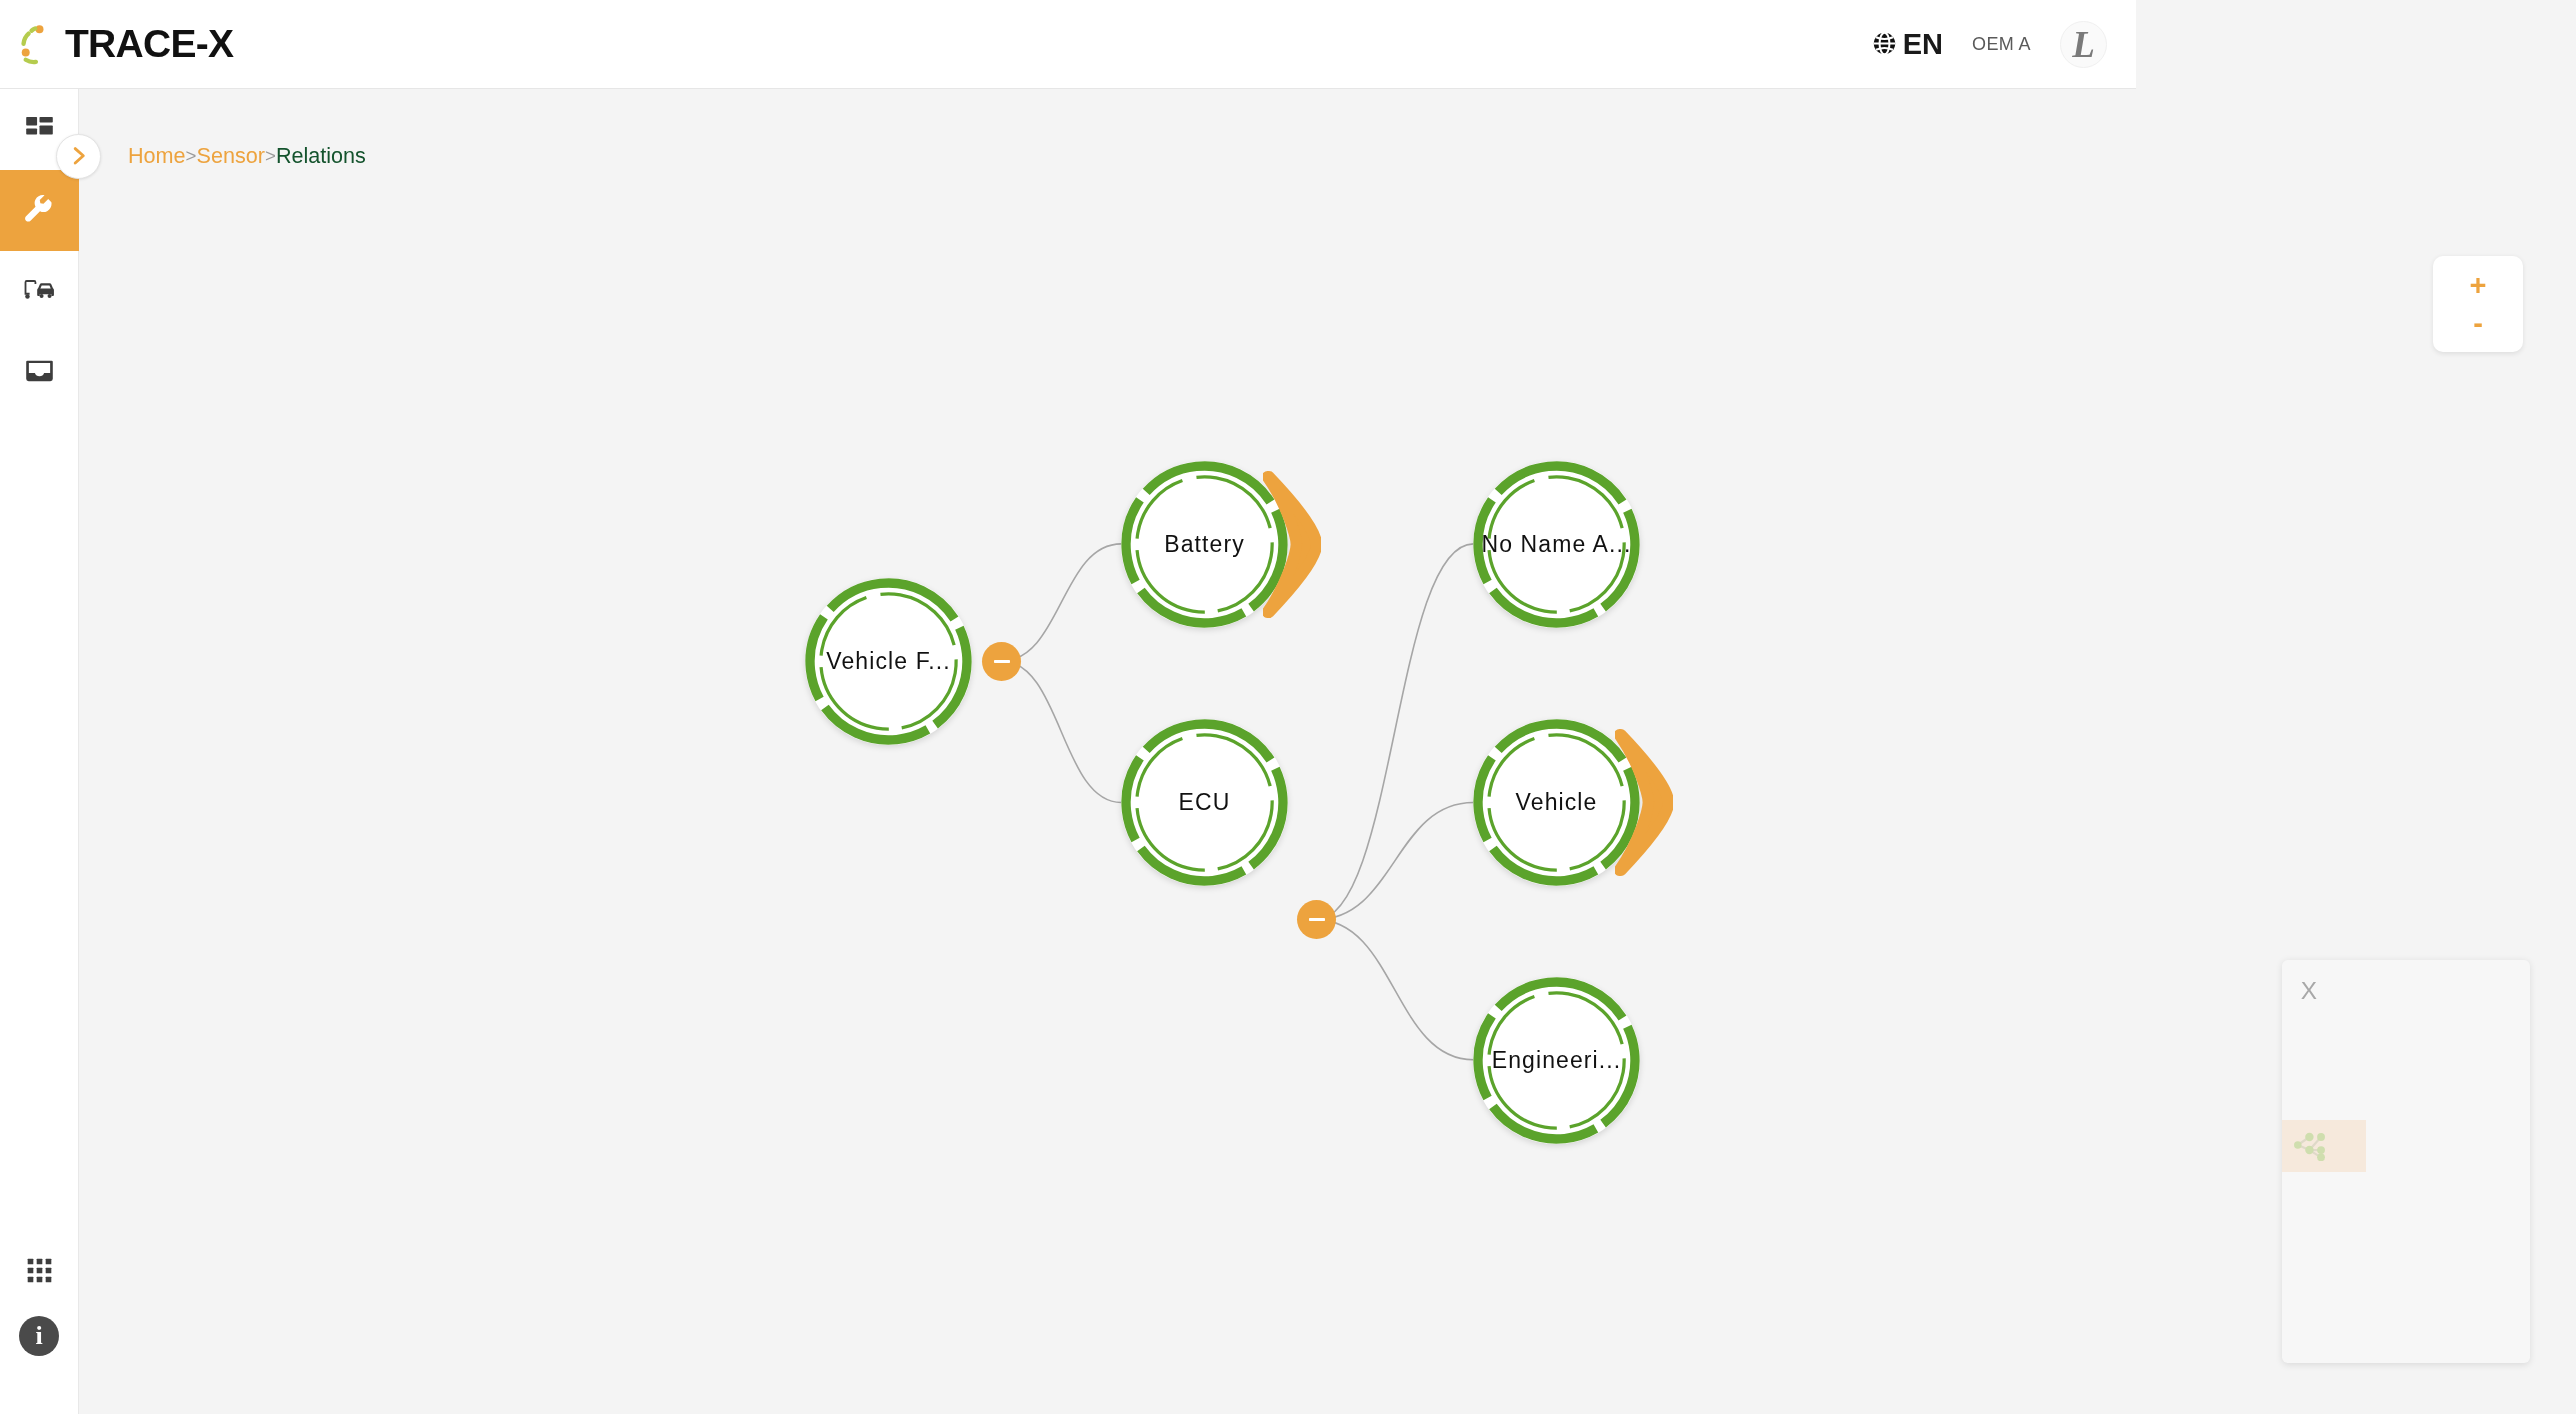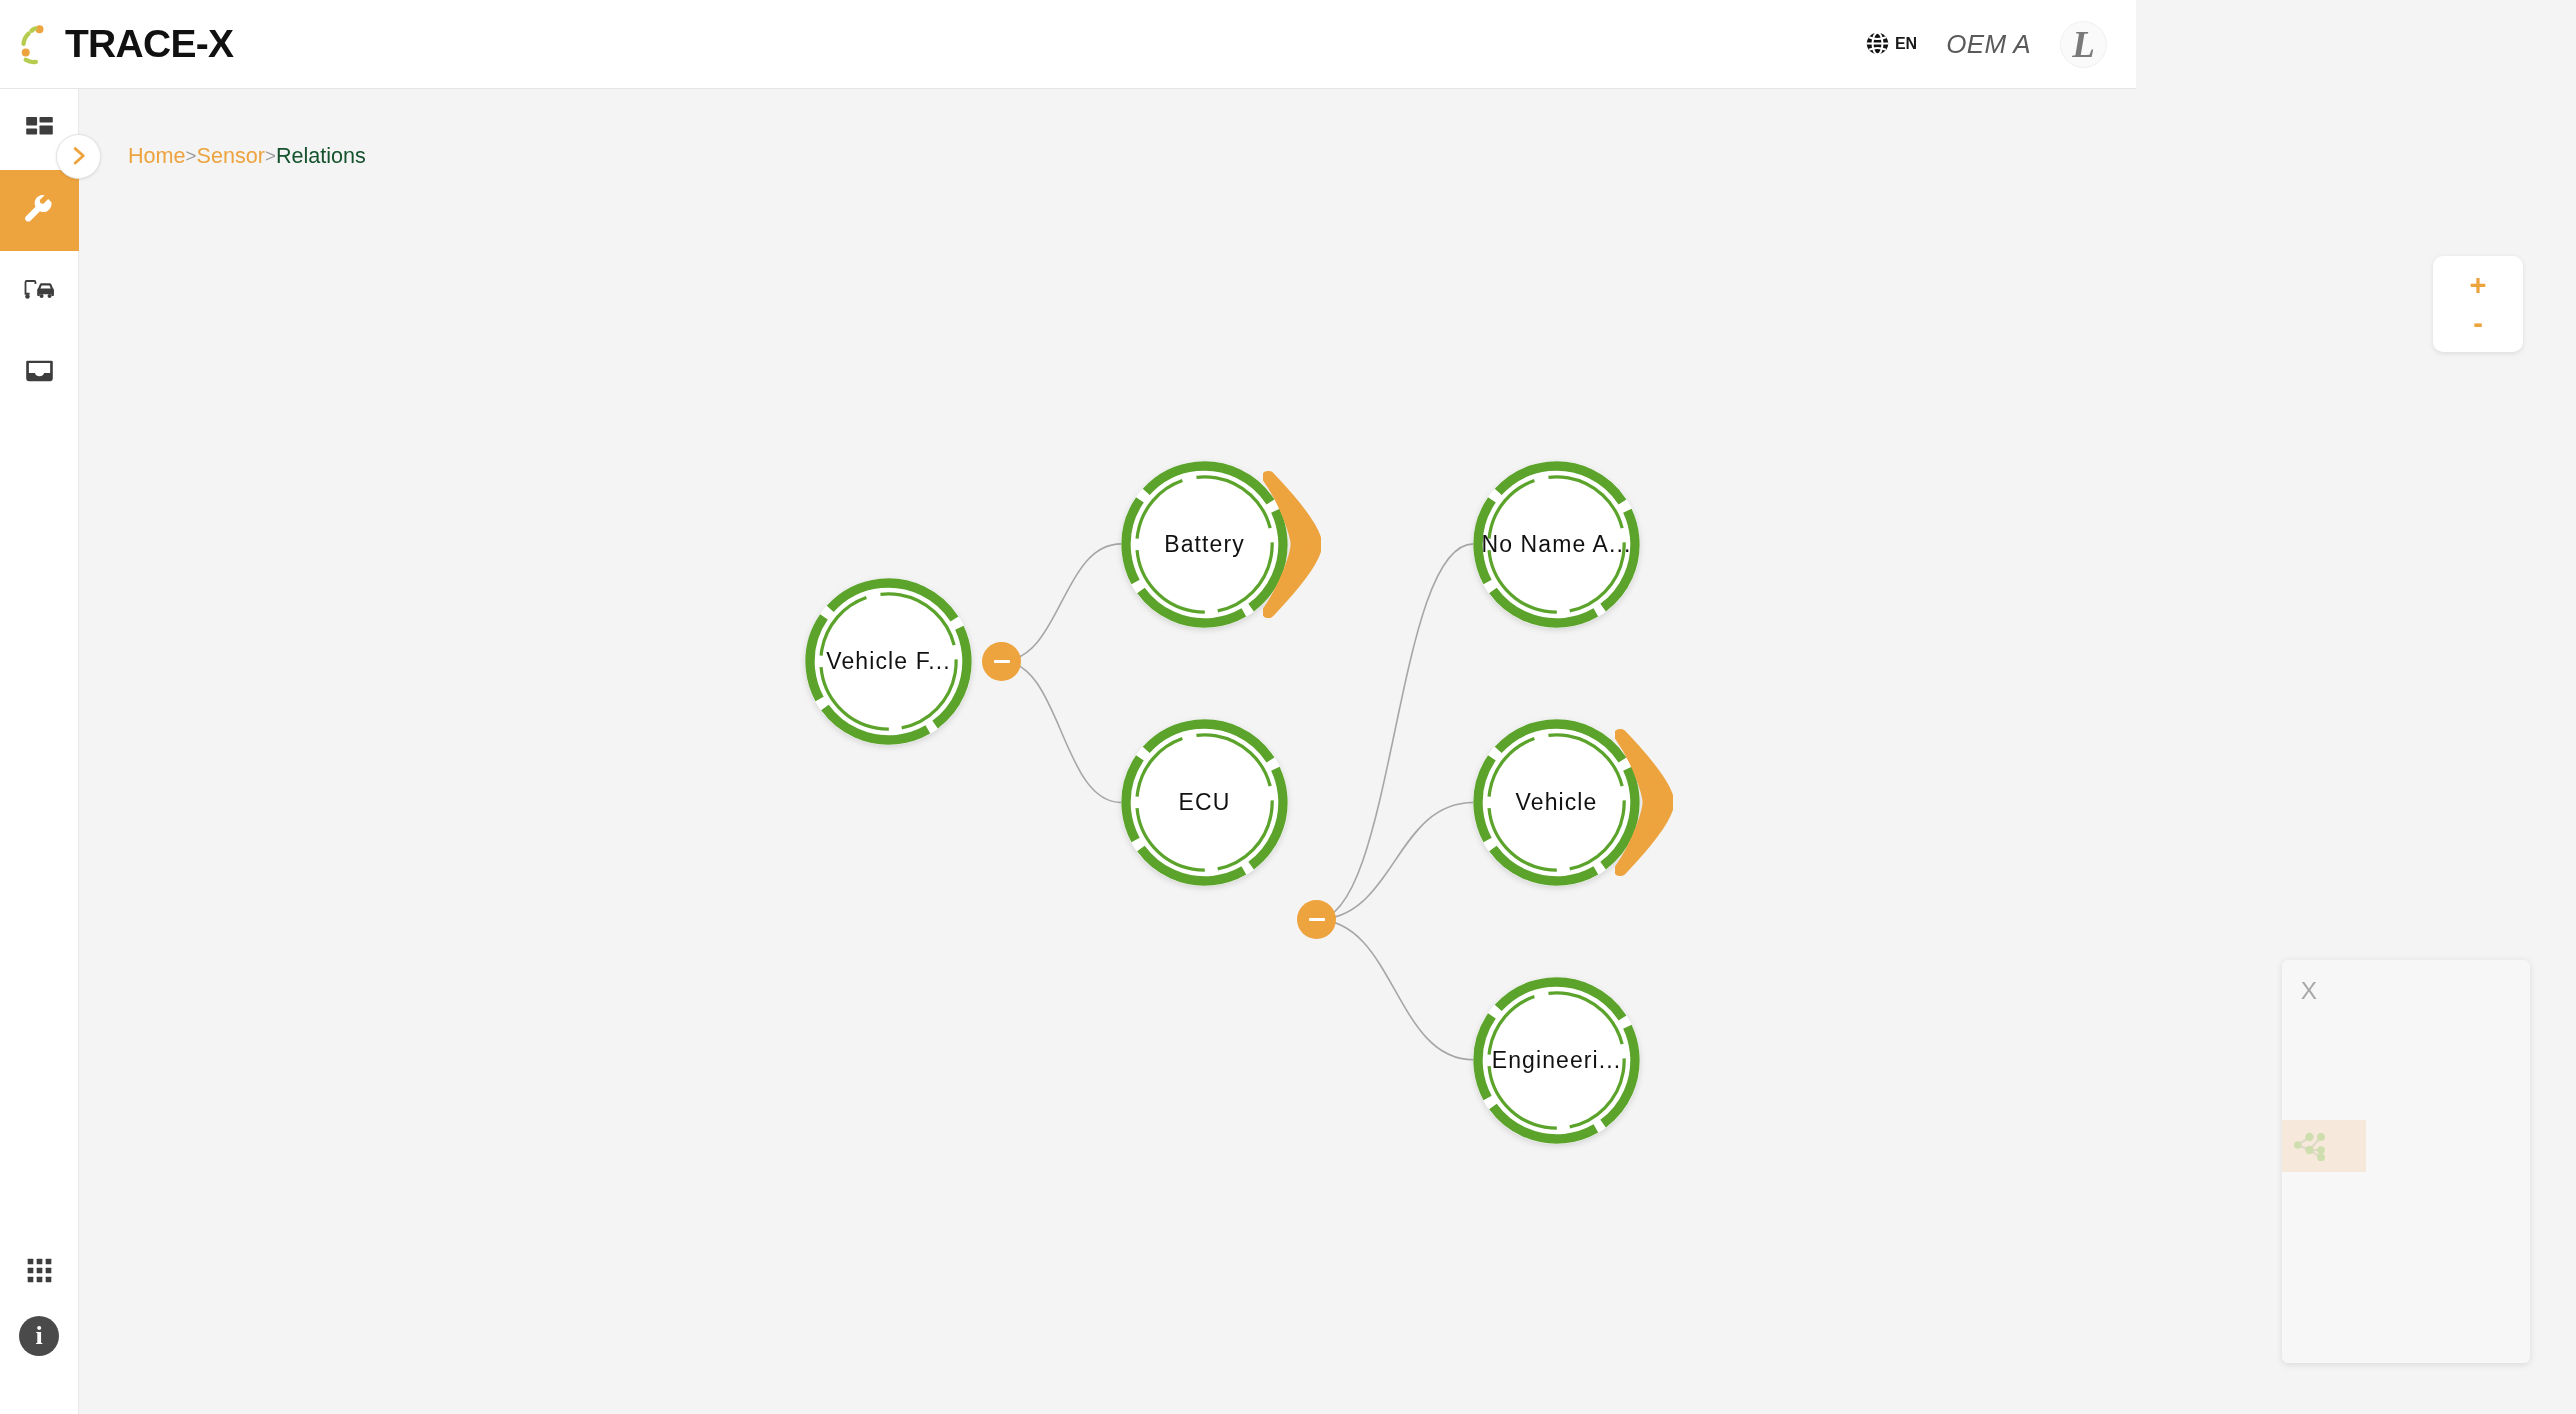--- a/index.html
+++ b/index.html
@@ -23,22 +23,22 @@
   .logo-mark { position: relative; width: 45px; height: 45px; margin-right: 2.9px; }
   .logo-text {
     font-size: 39px; font-weight: 700; letter-spacing: -0.7px;
     color: #111; font-family: "Liberation Sans", sans-serif;
   }
   .header-right {
     margin-left: auto; display: flex; align-items: center;
     gap: 29px; margin-right: 29px;
   }
   .lang-btn { display: flex; align-items: center; gap: 4.3px; cursor: pointer; }
-  .lang-label { font-size: 16px; font-weight: 700; color: #1a1a1a; }
-  .tenant-label { font-size: 26px; color: #5a5a5a; letter-spacing: 0.4px; font-style: italic; }
+  .lang-label { font-size: 29px; font-weight: 700; color: #1a1a1a; }
+  .tenant-label { font-size: 18px; color: #5a5a5a; letter-spacing: 0.4px; }
   .avatar {
     width: 47px; height: 47px; border-radius: 50%;
     background: #fafafa; border: 0.7px solid #f0f0f0;
     display: flex; align-items: center; justify-content: center;
     font-size: 37px; font-weight: 700; font-style: italic; color: #7a7a7a;
     font-family: "Liberation Serif", serif;
   }
 
   
   .sidebar {

